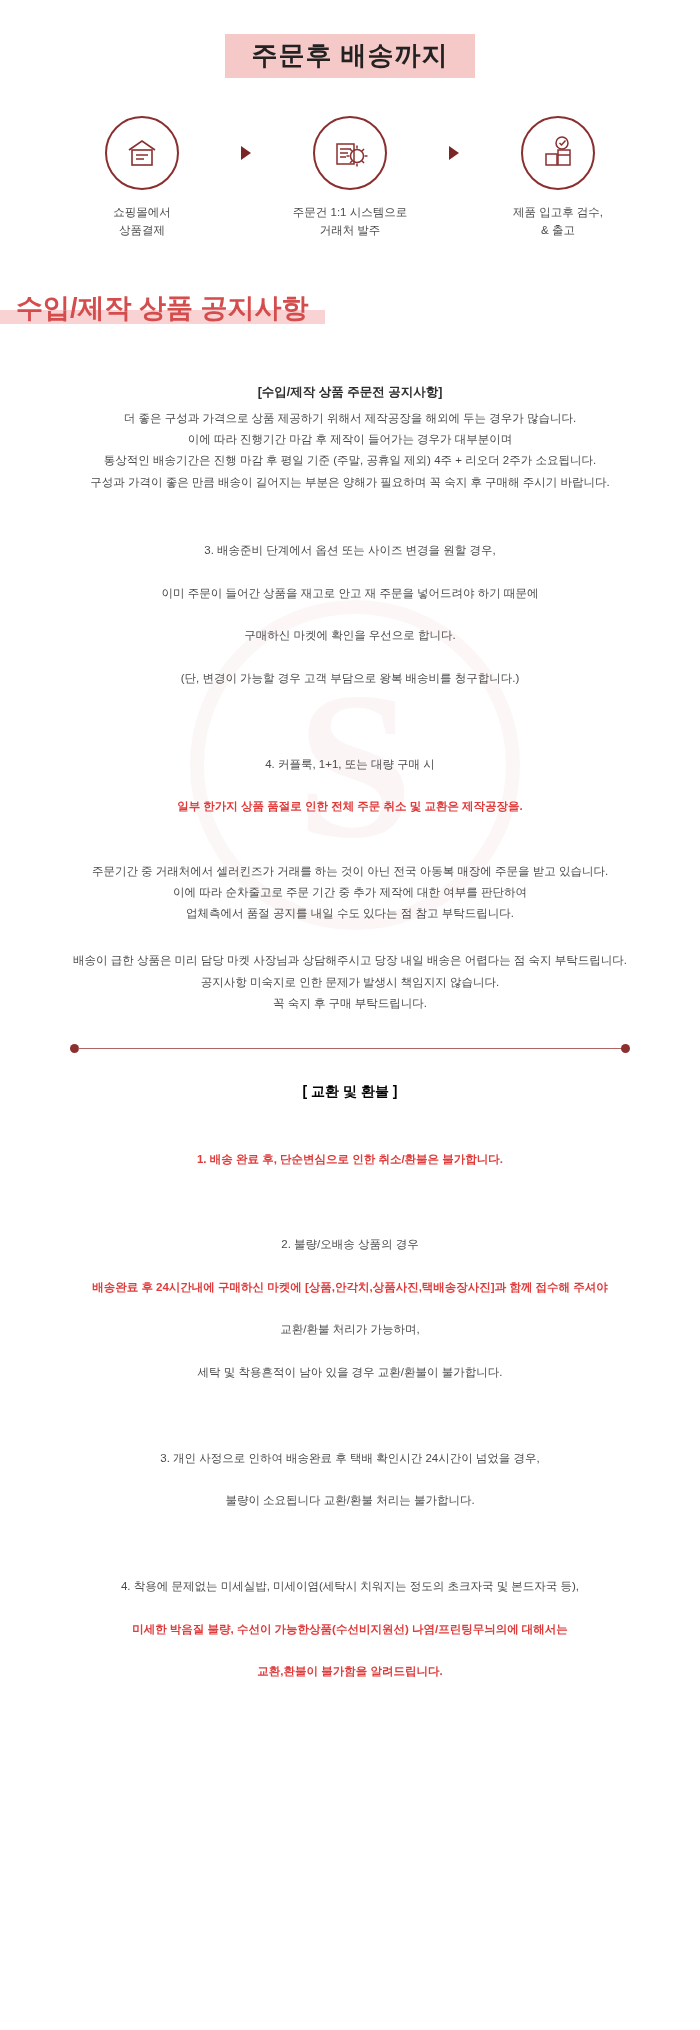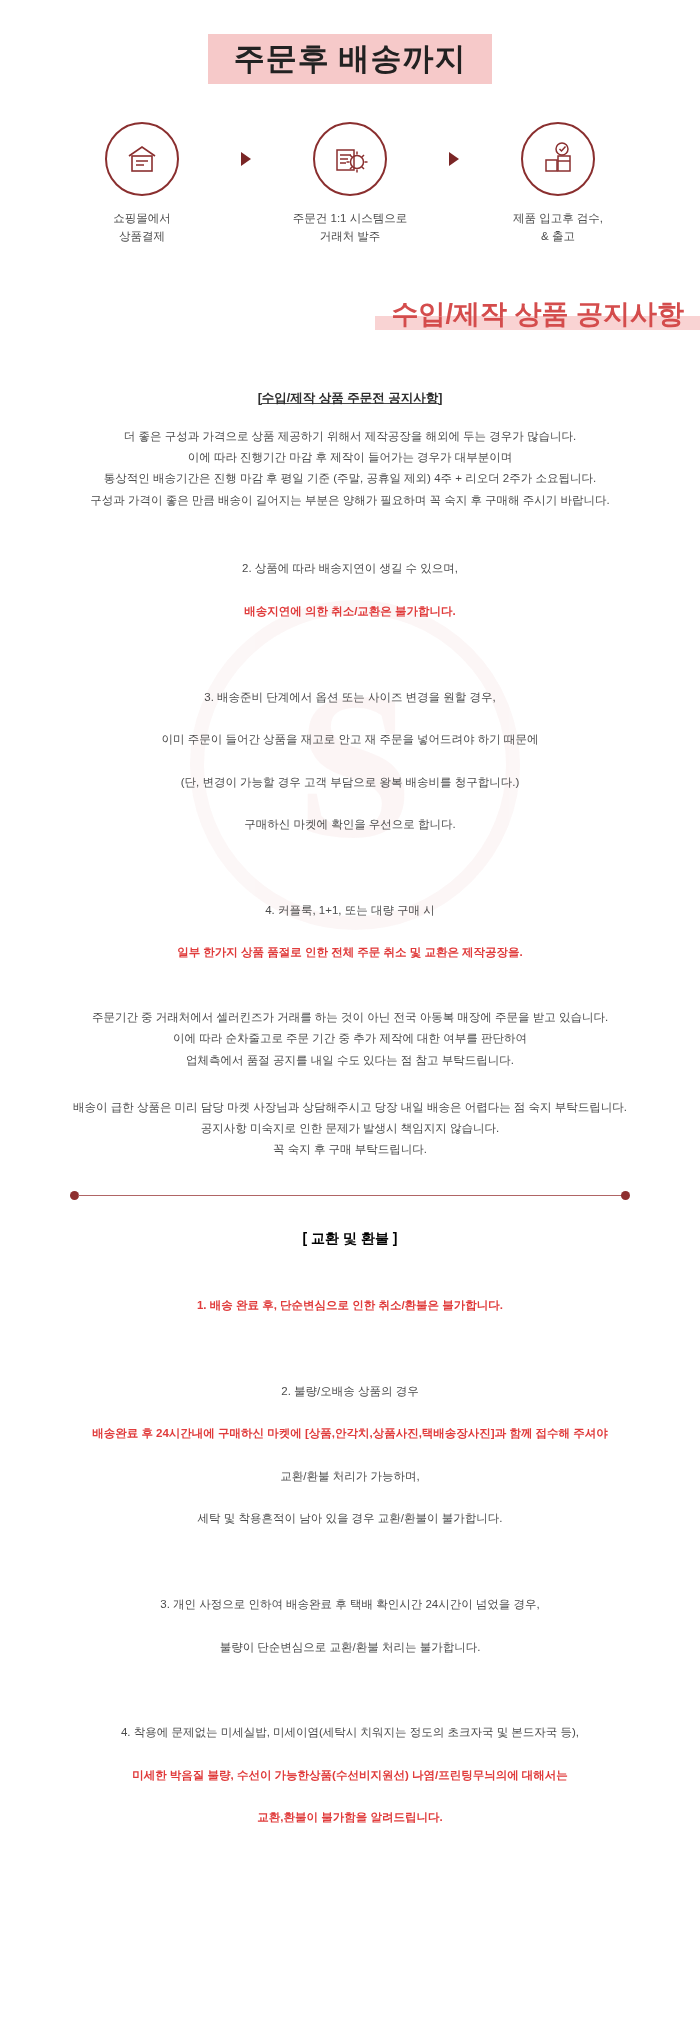--- a/index.html
+++ b/index.html
@@ -50,26 +50,26 @@
 
   
   .banner-wrap {
     text-align: center;
     margin-bottom: 38px;
   }
   .banner-title {
     display: inline-block;
     background: #f6c9c9;
     color: #222;
-    font-size: 31px;
+    font-size: 26px;
     font-weight: bold;
     letter-spacing: 1px;
     padding: 6px 26px 7px 26px;
     line-height: 1.2;
-    font-family: Liberation Serif, serif;
+    font-family: Liberation Sans, sans-serif;
   }
 
   
   .steps {
     display: flex;
     justify-content: center;
     align-items: flex-start;
     gap: 12px;
     margin-bottom: 52px;
   }
@@ -105,21 +105,21 @@
   .arrow i {
     display: block;
     width: 0; height: 0;
     border-left: 10px solid #7a2626;
     border-top: 7px solid transparent;
     border-bottom: 7px solid transparent;
   }
 
   
   .sec-head-wrap {
-    text-align: right;
+    text-align: left;
     margin: 0 0 34px 0;
   }
   .sec-head {
     display: inline-block;
     position: relative;
     font-size: 27px;
     font-weight: bold;
     color: #d44c4c;
     padding: 2px 16px;
     line-height: 1.1;
@@ -137,21 +137,21 @@
   
   .block {
     text-align: center;
     font-size: 11.5px;
     line-height: 1.85;
     color: #4a4a4a;
     margin: 0 auto 26px auto;
     width: 620px;
     white-space: pre-line;
   }
-  .block.tight { margin-bottom: 16px; text-decoration: underline; }
+  .block.tight { margin-bottom: 4px; }
   .b-title {
     font-weight: bold;
     color: #2d2d2d;
     font-size: 12.5px;
     margin-bottom: 8px;
   }
   .red { color: #e03b3b; font-weight: bold; }
 
   
   .divider {
@@ -257,30 +257,26 @@
 
     <div class="block tight">
       <span class="b-title">[수입/제작 상품 주문전 공지사항]</span>
     </div>
     <div class="block">더 좋은 구성과 가격으로 상품 제공하기 위해서 제작공장을 해외에 두는 경우가 많습니다.
 이에 따라 진행기간 마감 후 제작이 들어가는 경우가 대부분이며
 통상적인 배송기간은 진행 마감 후 평일 기준 (주말, 공휴일 제외) 4주 + 리오더 2주가 소요됩니다.
 구성과 가격이 좋은 만큼 배송이 길어지는 부분은 양해가 필요하며 꼭 숙지 후 구매해 주시기 바랍니다.</div>
 
 
-    <div class="block item">
-      <span class="line">2. 상품에 따라 배송지연이 생길 수 있으며,</span>
-      <span class="line red">배송지연에 의한 취소/교환은 불가합니다.</span>
-    </div>
 
     <div class="block item">
       <span class="line">3. 배송준비 단계에서 옵션 또는 사이즈 변경을 원할 경우,</span>
       <span class="line">이미 주문이 들어간 상품을 재고로 안고 재 주문을 넣어드려야 하기 때문에</span>
+      <span class="line">구매하신 마켓에 확인을 우선으로 합니다.</span>
       <span class="line">(단, 변경이 가능할 경우 고객 부담으로 왕복 배송비를 청구합니다.)</span>
-      <span class="line">구매하신 마켓에 확인을 우선으로 합니다.</span>
     </div>
 
     <div class="block item">
       <span class="line">4. 커플룩, 1+1, 또는 대량 구매 시</span>
       <span class="line red">일부 한가지 상품 품절로 인한 전체 주문 취소 및 교환은 제작공장을.</span>
     </div>
 
     <div class="block">주문기간 중 거래처에서 셀러킨즈가 거래를 하는 것이 아닌 전국 아동복 매장에 주문을 받고 있습니다.
 이에 따라 순차줄고로 주문 기간 중 추가 제작에 대한 여부를 판단하여
 업체측에서 품절 공지를 내일 수도 있다는 점 참고 부탁드립니다.</div>
@@ -302,21 +298,21 @@
 
     <div class="block item">
       <span class="line">2. 불량/오배송 상품의 경우</span>
       <span class="line red">배송완료 후 24시간내에 구매하신 마켓에 [상품,안각치,상품사진,택배송장사진]과 함께 접수해 주셔야</span>
       <span class="line">교환/환불 처리가 가능하며,</span>
       <span class="line">세탁 및 착용흔적이 남아 있을 경우 교환/환불이 불가합니다.</span>
     </div>
 
     <div class="block item">
       <span class="line">3. 개인 사정으로 인하여 배송완료 후 택배 확인시간 24시간이 넘었을 경우,</span>
-      <span class="line">불량이 단순변심으로 교환/환불 처리는 불가합니다.</span>
+      <span class="line">불량이 소요됩니다 교환/환불 처리는 불가합니다.</span>
     </div>
 
     <div class="block item">
       <span class="line">4. 착용에 문제없는 미세실밥, 미세이염(세탁시 치워지는 정도의 초크자국 및 본드자국 등),</span>
       <span class="line red">미세한 박음질 불량, 수선이 가능한상품(수선비지원선) 나염/프린팅무늬의에 대해서는</span>
       <span class="line red">교환,환불이 불가함을 알려드립니다.</span>
       
     </div>
 
   </div>

